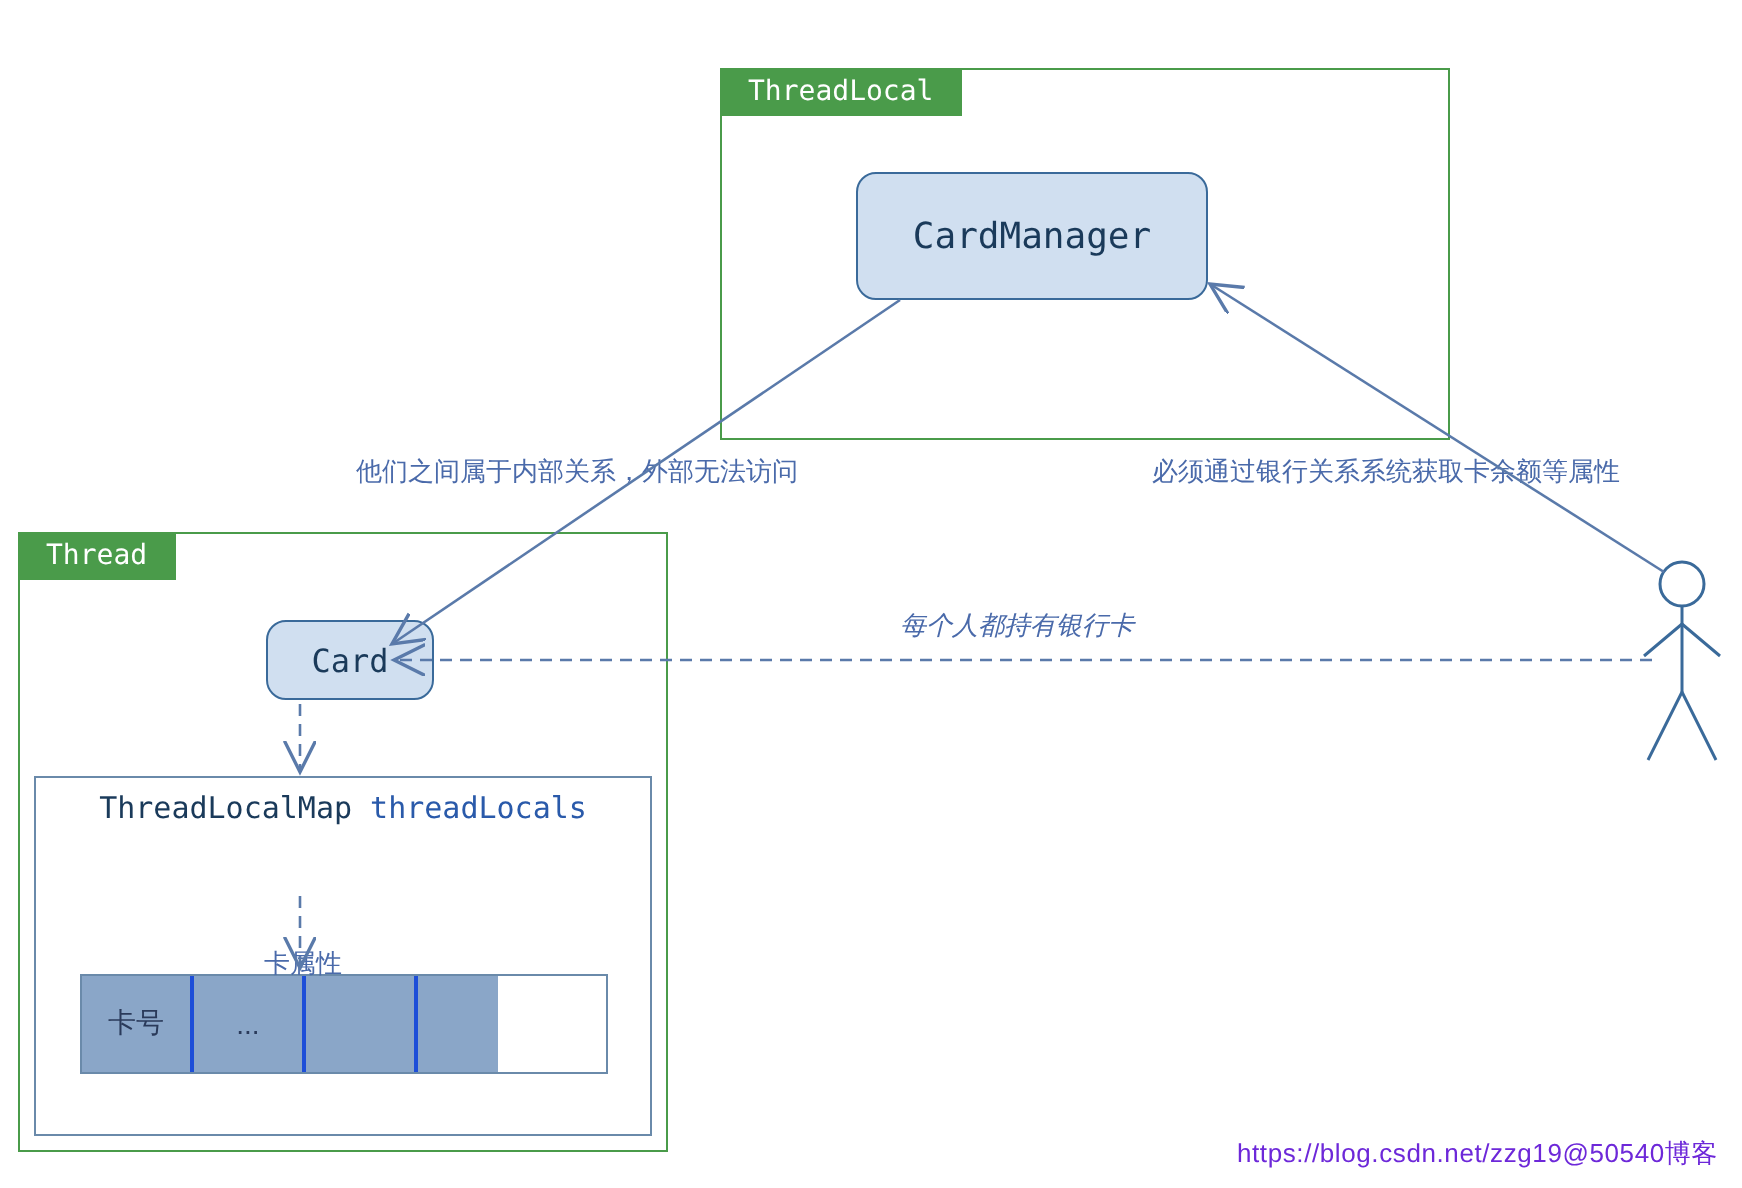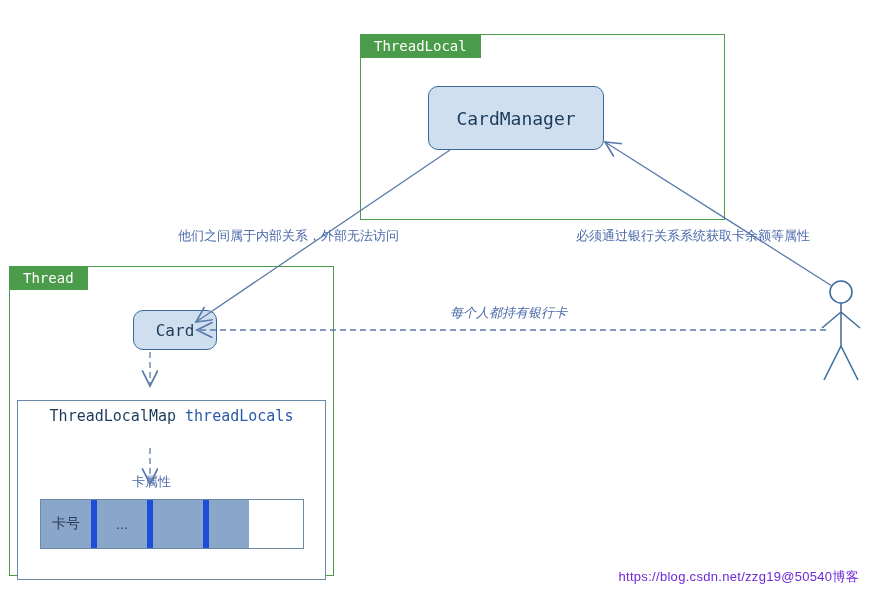--- a/index.html
+++ b/index.html
@@ -34,40 +34,39 @@
       display: flex;
       align-items: center;
       justify-content: center;
       color: #1a3a5a;
       font-family: Consolas, monospace;
     }
     .map-box {
       position: absolute;
       border: 1px solid #6a8aaa;
       background: #ffffff;
-      margin-top: 12px;
     }
     .map-title {
       text-align: center;
       padding: 6px 0;
       font-family: Consolas, monospace;
       font-size: 15px;
     }
     .map-title .type { color: #1a3a5a; }
     .map-title .name { color: #2a5aaa; }
     .table-row {
       position: absolute;
       display: flex;
       border: 1px solid #6a8aaa;
     }
     .table-cell {
       width: 56px;
       height: 48px;
       background: #8aa6c8;
-      border-right: 6px solid #1d4ed8;
+      border-right: 2px solid #1d4ed8;
       display: flex;
       align-items: center;
       justify-content: center;
       color: #2a3a5a;
       font-size: 14px;
     }
     .table-cell:last-child { border-right: none; }
     .annotation {
       position: absolute;
       color: #4a6aaa;

